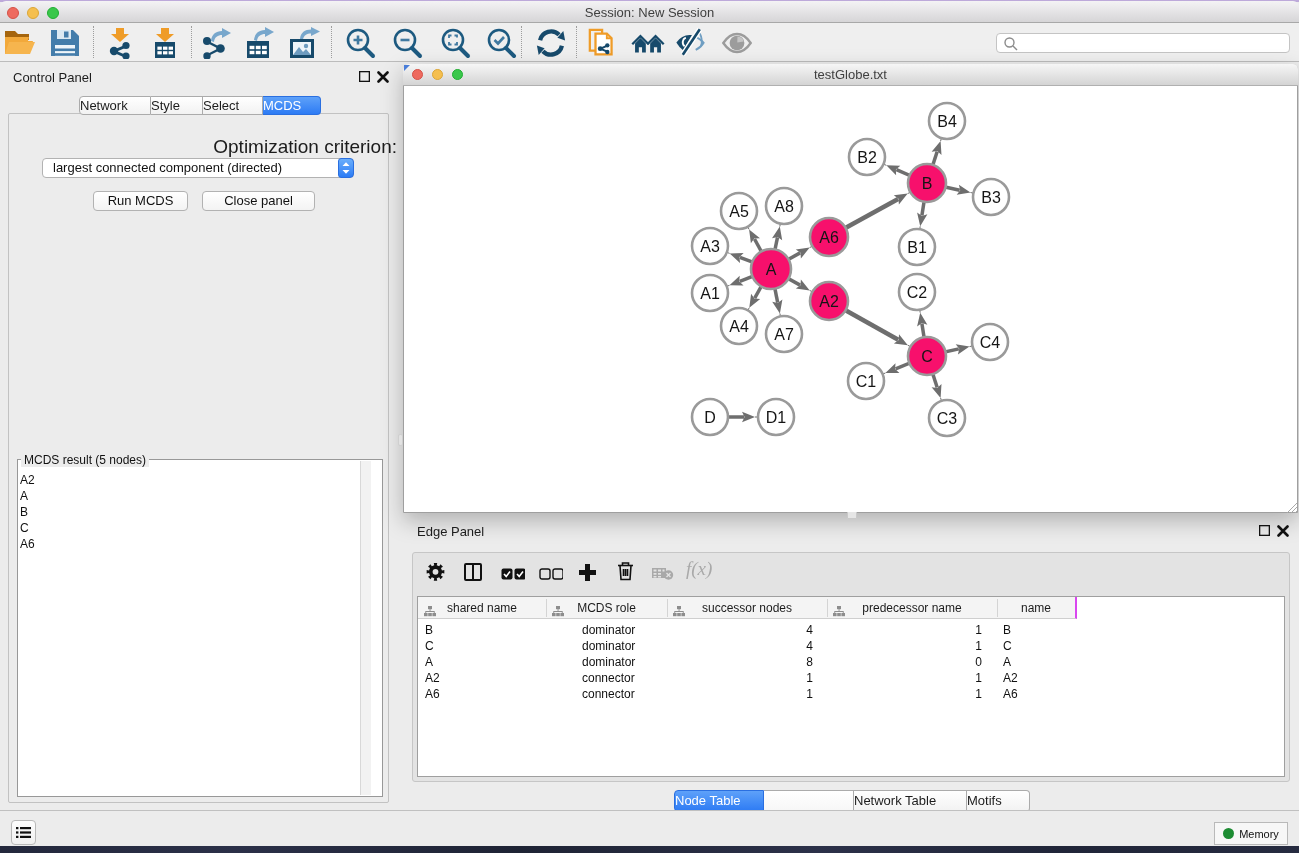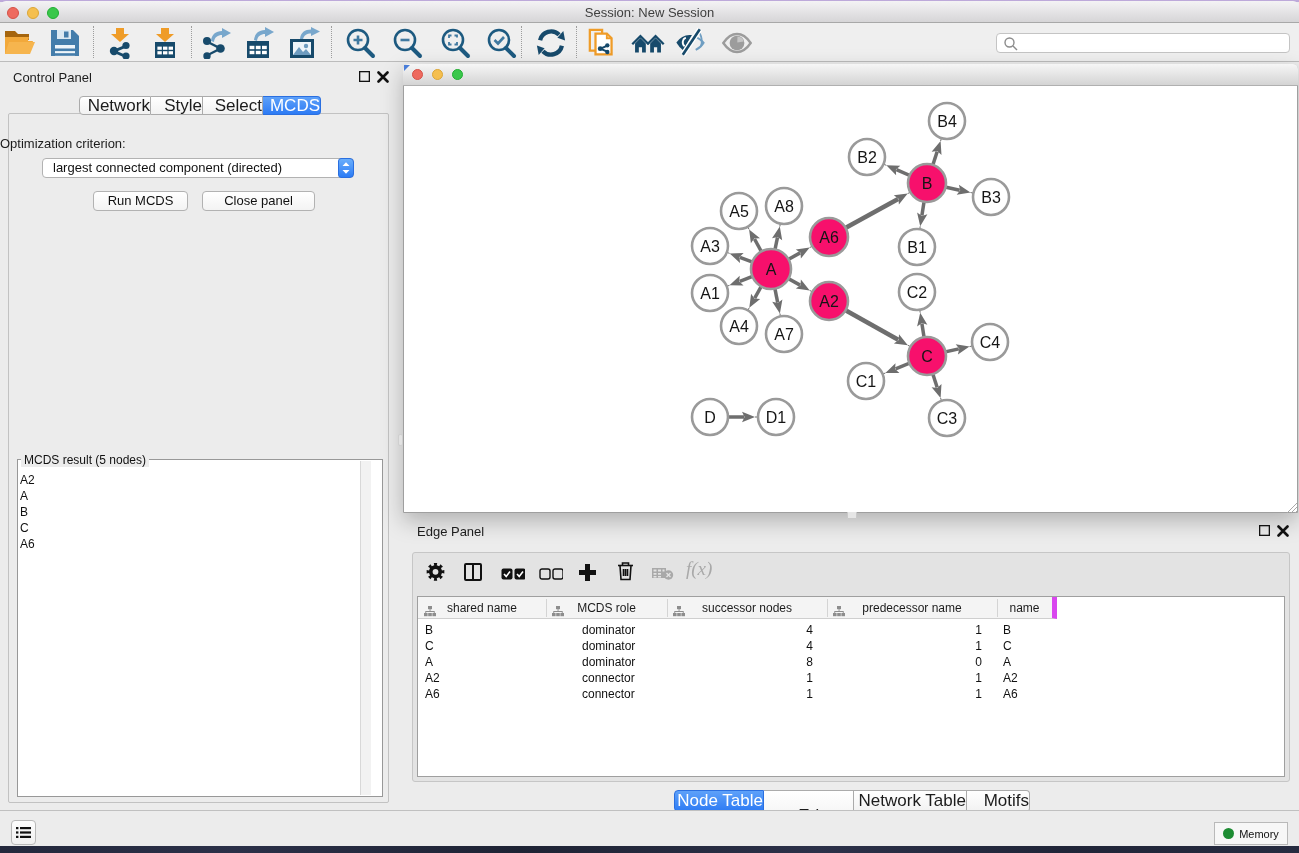--- a/index.html
+++ b/index.html
@@ -19,26 +19,26 @@
 #toolbar{left:0;top:23px;width:1299px;height:39px;background:#efefef;border-bottom:1px solid #bcbcbc}
 .sep{position:absolute;top:3px;height:32px;width:1px;border-left:1px dotted #9d9d9d}
 .tbi{position:absolute;top:2.5px;width:34px;height:34px;display:flex;align-items:center;justify-content:center}
 #search{left:996px;top:10px;width:294px;height:20px;background:#fff;border:1px solid #c4c4c4;border-radius:4px}
 
 #cpTitle{left:13px;top:70px;font-size:13px;color:#1c1c1c}
 .winbtn{position:absolute;font-size:12px;color:#111}
 #cpPanel{left:8px;top:113px;width:381px;height:690px;border:1px solid #c2c2c2;border-radius:2px;background:#ececec}
 .tabrow{position:absolute;display:flex;height:19px}
 #btabs .tab{height:22px;line-height:20px}
-.tab{height:19px;line-height:18px;font-size:17px;color:#1c1c1c;background:linear-gradient(#ffffff,#f2f2f2);border:1px solid #ababab;border-left:none;padding:0 14px;text-align:right}
+.tab{height:19px;line-height:18px;font-size:13px;color:#1c1c1c;background:linear-gradient(#ffffff,#f2f2f2);border:1px solid #ababab;border-left:none;padding:0 14px;text-align:left}
 .tab.first{border-left:1px solid #ababab;border-radius:4px 0 0 4px}
 .tab.last{border-radius:0 4px 4px 0}
 .tab.sel{background:linear-gradient(#5ea1f9,#2d7bf4);color:#fff;border-color:#2a6fe0}
 #cpTabs{left:79px;top:96px}
-#optlabel{left:0;top:136px;width:397px;text-align:left;font-size:13px;color:#1c1c1c}
+#optlabel{left:0;top:136px;width:397px;text-align:right;font-size:19px;color:#1c1c1c}
 #cselect{left:42px;top:158px;width:312px;height:20px;background:#fff;border:1px solid #b2b2b2;border-radius:4px;font-size:13px;color:#111;line-height:18px;padding-left:10px}
 #cstepper{left:338px;top:158px;width:16px;height:20px;border-radius:3px 4px 4px 3px;background:linear-gradient(#6aaefb,#2c7cf5);border:1px solid #2a6fe0}
 .btn{position:absolute;height:20px;background:linear-gradient(#ffffff,#f3f3f3);border:1px solid #b2b2b2;border-radius:4px;font-size:13px;color:#111;text-align:center;line-height:18px}
 #runbtn{left:93px;top:191px;width:95px}
 #closebtn{left:202px;top:191px;width:113px}
 #mcdsbox{left:17px;top:459px;width:366px;height:338px;border:1px solid #989898;background:#fff}
 #mcdslegend{left:21px;top:453px;background:#ececec;padding:0 3px;font-size:12px;color:#111}
 #mcdslist{left:20px;top:472px;width:340px;font-size:12px;color:#111;line-height:16px}
 #mcdsscroll{left:360px;top:461px;width:11px;height:334px;background:#f2f2f2;border-left:1px solid #d8d8d8}
 
@@ -283,20 +283,21 @@
 <div class="abs" id="mcdsbox"></div>
 <div class="abs" id="mcdsscroll"></div>
 <div class="abs" id="mcdslegend">MCDS result (5 nodes)</div>
 <div class="abs" id="mcdslist">A2<br>A<br>B<br>C<br>A6</div>
 
 <div class="abs" id="netwin"></div>
 <div class="abs" id="nettitle">
     <div class="tl t1"></div>
     <div class="tl t2"></div>
     <div class="tl t3"></div>
+    <div class="ttext">testGlobe.txt</div>
   </div>
 <div class="abs" style="left:404px;top:65px;width:6px;height:6px;overflow:hidden">
     <svg width="6" height="6" style="display:block">
       <polygon points="0,0 6,0 0,6" fill="#4a7ed9"></polygon>
     </svg>
   </div>
 <div class="abs" id="lgrip"></div>
 <div class="abs" id="bgrip"></div>
 <div class="abs" id="netcanvas">
 <svg width="892" height="426" viewBox="0 0 892 426" font-family="Liberation Sans,sans-serif">
@@ -453,21 +454,21 @@
         <circle cx="16.5" cy="8" r="4.7"></circle>
         <path d="M14.5 6 l4 4 M18.5 6 l-4 4" stroke="#e3e3e3" stroke-width="1.3"></path>
       </g>
     </svg></div>
 <div class="ticon" style="left:686px;top:558px;font-family:'Liberation Serif',serif;font-style:italic;font-size:19px;color:#a9a9a9">f(x)</div>
 <div class="abs" id="ttable"></div>
 <div class="thead" style="left:418px;width:128px">shared name</div>
 <div class="thead" style="left:546px;width:121px">MCDS role</div>
 <div class="thead" style="left:667px;width:160px">successor nodes</div>
 <div class="thead" style="left:827px;width:170px">predecessor name</div>
-<div class="thead" style="left:997px;width:60px;border-right:5px solid #d946ef">name</div>
+<div class="thead" style="left:997px;width:80px;border-right:2px solid #d946ef">name</div>
 <div class="thsep" style="left:546px"></div>
 <div class="thsep" style="left:667px"></div>
 <div class="thsep" style="left:827px"></div>
 <div class="thsep" style="left:997px"></div>
 <div class="hicon abs" style="left:424px;top:603px"><svg width="12" height="11" viewBox="0 0 12 11">
       <g fill="#8d8d8d">
         <rect x="4" y="0" width="4" height="3.2"></rect>
         <rect x="0" y="7" width="3.6" height="3.2"></rect>
         <rect x="4.2" y="7" width="3.6" height="3.2"></rect>
         <rect x="8.4" y="7" width="3.6" height="3.2"></rect>

